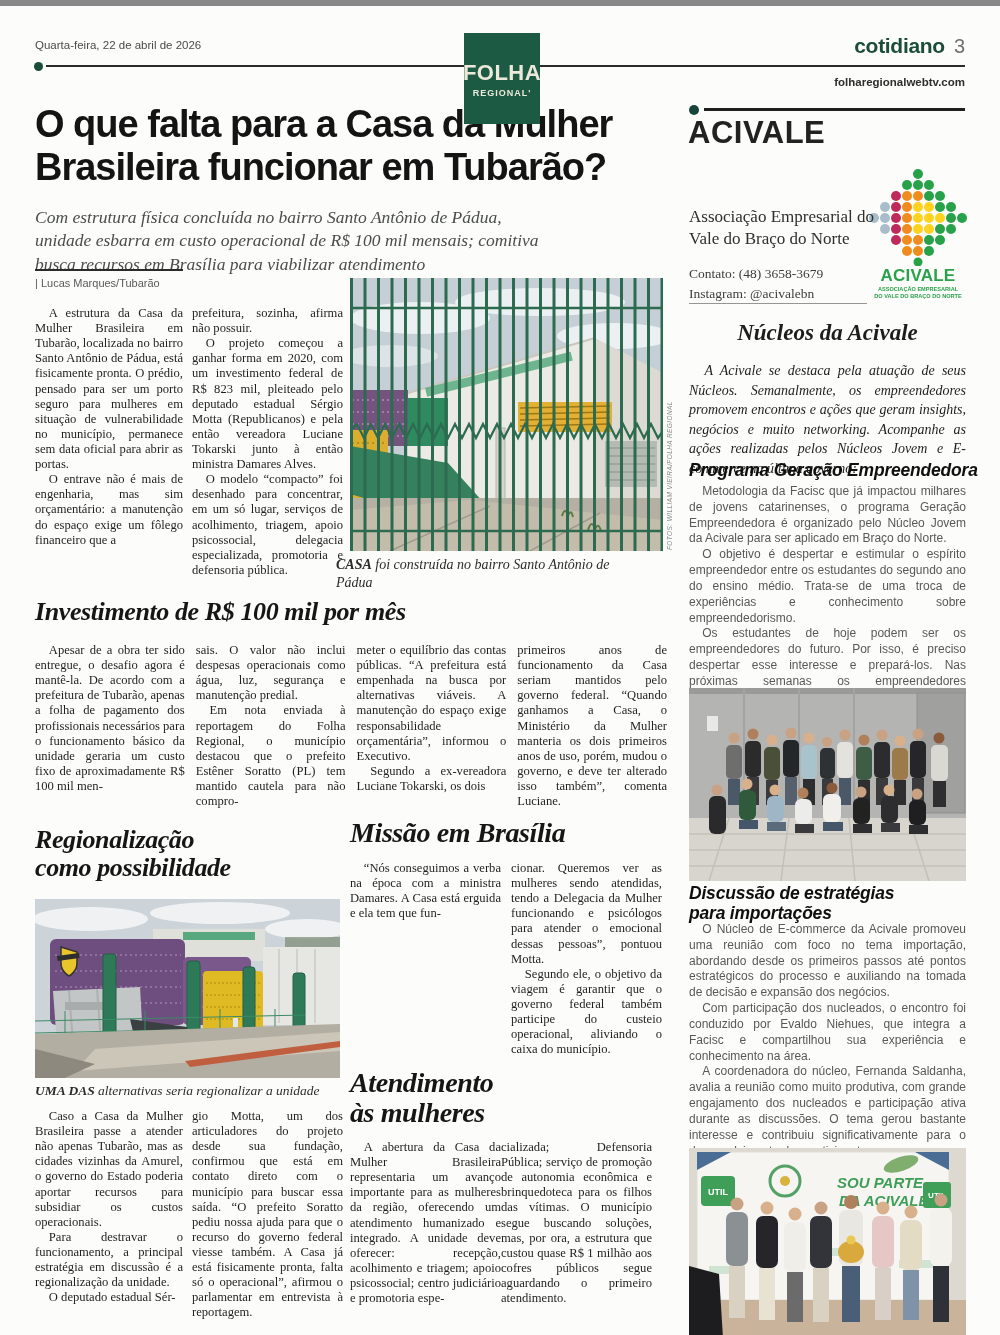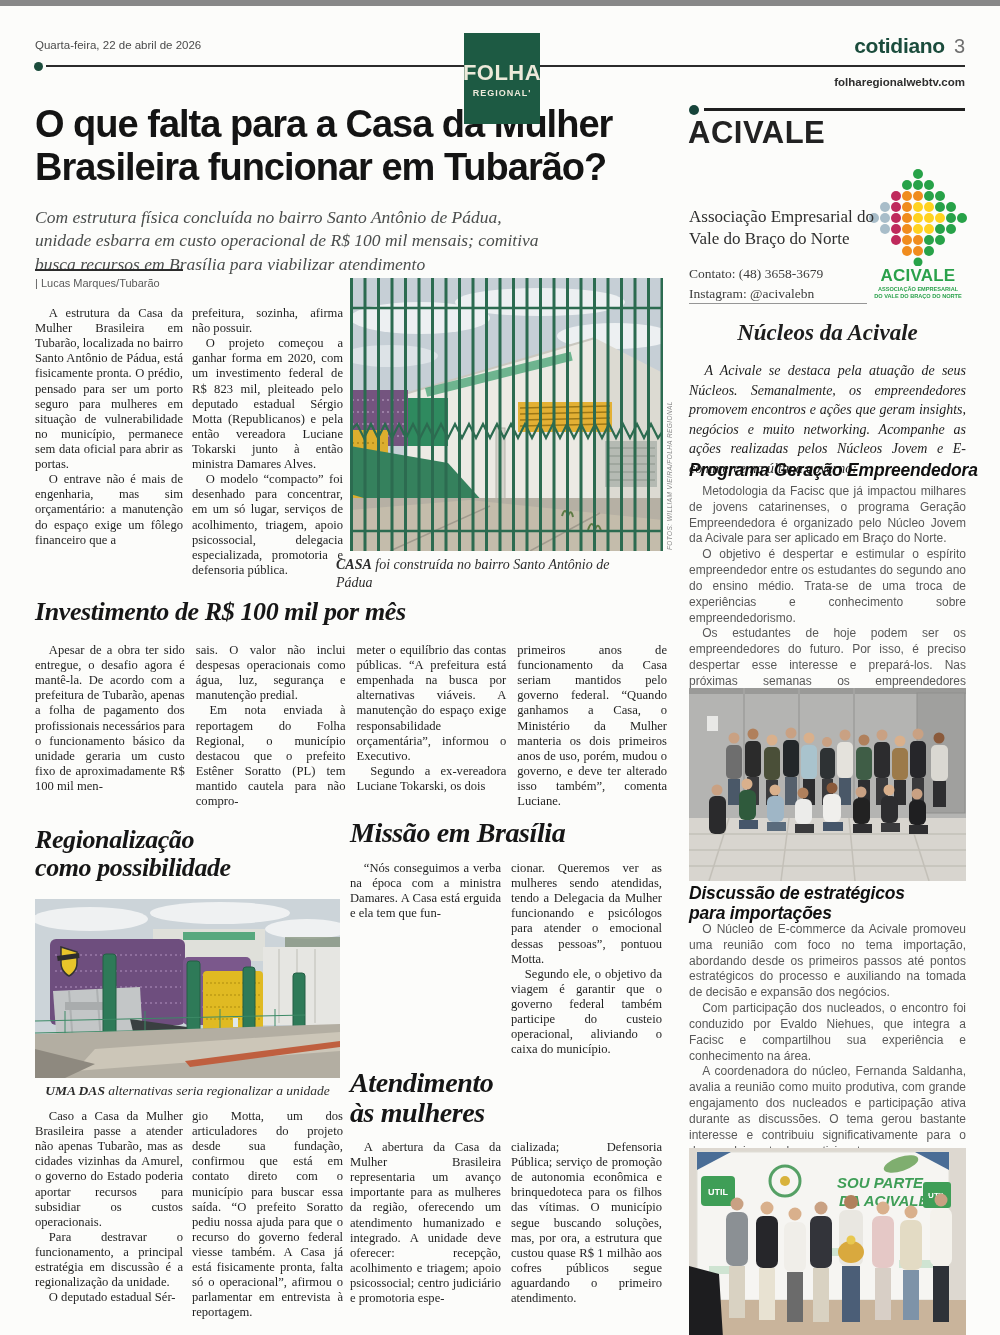--- a/index.html
+++ b/index.html
@@ -37,30 +37,30 @@
   .caption b { font-style:italic; }
   .cap1 { position:absolute; left:336px; top:550px; width:313px; text-align:left; }
 
   .sec-head { font-weight:700; font-style:italic; font-size:26px; letter-spacing:-.4px; color:#161616; line-height:1.08; }
   .h-invest { position:absolute; left:35px; top:592px; }
   .invest-cols { position:absolute; left:35px; top:637px; width:632px; gap:11px; }
   .invest-cols .col { width:150px; }
 
   .h-region { position:absolute; left:35px; top:820px; }
   .photo2 { left:35px; top:893px; width:305px; height:179px; }
-  .cap2 { position:absolute; left:35px; top:1077px; width:305px; text-align:center; font-size:13.5px; }
+  .cap2 { position:absolute; left:35px; top:1077px; width:305px; text-align:left; font-size:13.5px; }
   .region-cols { position:absolute; left:35px; top:1103px; gap:9px; }
   .region-cols .col:nth-child(1){ width:148px; } .region-cols .col:nth-child(2){ width:151px; }
 
   .h-missao { position:absolute; left:350px; top:812px; font-size:28px; }
   .missao-cols { position:absolute; left:350px; top:855px; gap:10px; }
   .missao-cols .col { width:151px; }
 
   .h-atend { position:absolute; left:350px; top:1062px; font-size:28px; }
-  .atend-cols { position:absolute; left:350px; top:1134px; gap:10px; }
+  .atend-cols { position:absolute; left:350px; top:1134px; }
   .atend-cols .col { width:151px; }
 
   
   .sb-dot { position:absolute; left:689px; top:99px; width:10px; height:10px; border-radius:50%; background:#17443a; }
   .sb-rule { position:absolute; left:704px; top:102px; width:261px; height:2.5px; background:#1f1f1f; }
   .sb-title { position:absolute; left:688px; top:109px; font-family:"Liberation Sans",sans-serif; font-weight:800; font-size:31px; letter-spacing:.5px; color:#222; }
   .sb-logo { position:absolute; left:868px; top:160px; width:100px; height:142px; text-align:center; }
   .sb-logo .word { font-family:"Liberation Sans",sans-serif; font-weight:800; font-size:17px; color:#2aa14b; letter-spacing:.2px; }
   .sb-logo .tag { font-family:"Liberation Sans",sans-serif; font-weight:700; font-size:5.6px; color:#2aa14b; line-height:1.3; }
   .sb-org { position:absolute; left:689px; top:200px; width:190px; font-size:17px; line-height:1.3; color:#2e2e2e; }
@@ -517,21 +517,21 @@
         <g>
             <circle cx="228" cy="106" r="5.5" fill="#c9a183"></circle>
             <rect x="220" y="112" width="17" height="25" rx="6" fill="#1f1f21"></rect>
             <rect x="220" y="137" width="19" height="9" fill="#2e2e30"></rect>
           </g>
       </g>
     </svg>
   </div>
 
   <h4 class="sb-sans-h h-import">
-    <span>Discussão de estratégicos</span><br>
+    <span>Discussão de estratégias</span><br>
     <span>para importações</span>
   </h4>
   <div class="sb-body import-body">
       <p>O Núcleo de E-commerce da Acivale promoveu uma reunião com foco no tema importação, abordando desde os primeiros passos até pontos estratégicos do processo e auxiliando na tomada de decisão e expansão dos negócios.</p>
       <p>Com participação dos nucleados, o encontro foi conduzido por Evaldo Niehues, que integra a Facisc e compartilhou sua experiência e conhecimento na área.</p>
       <p>A coordenadora do núcleo, Fernanda Saldanha, avalia a reunião como muito produtiva, com grande engajamento dos nucleados e participação ativa durante as discussões. O tema gerou bastante interesse e contribuiu significativamente para o desenvolvimento dos participantes.</p>
     </div>
 
   <div class="photo-frame photo4">
     <svg width="277" height="190" viewBox="0 0 277 190">

